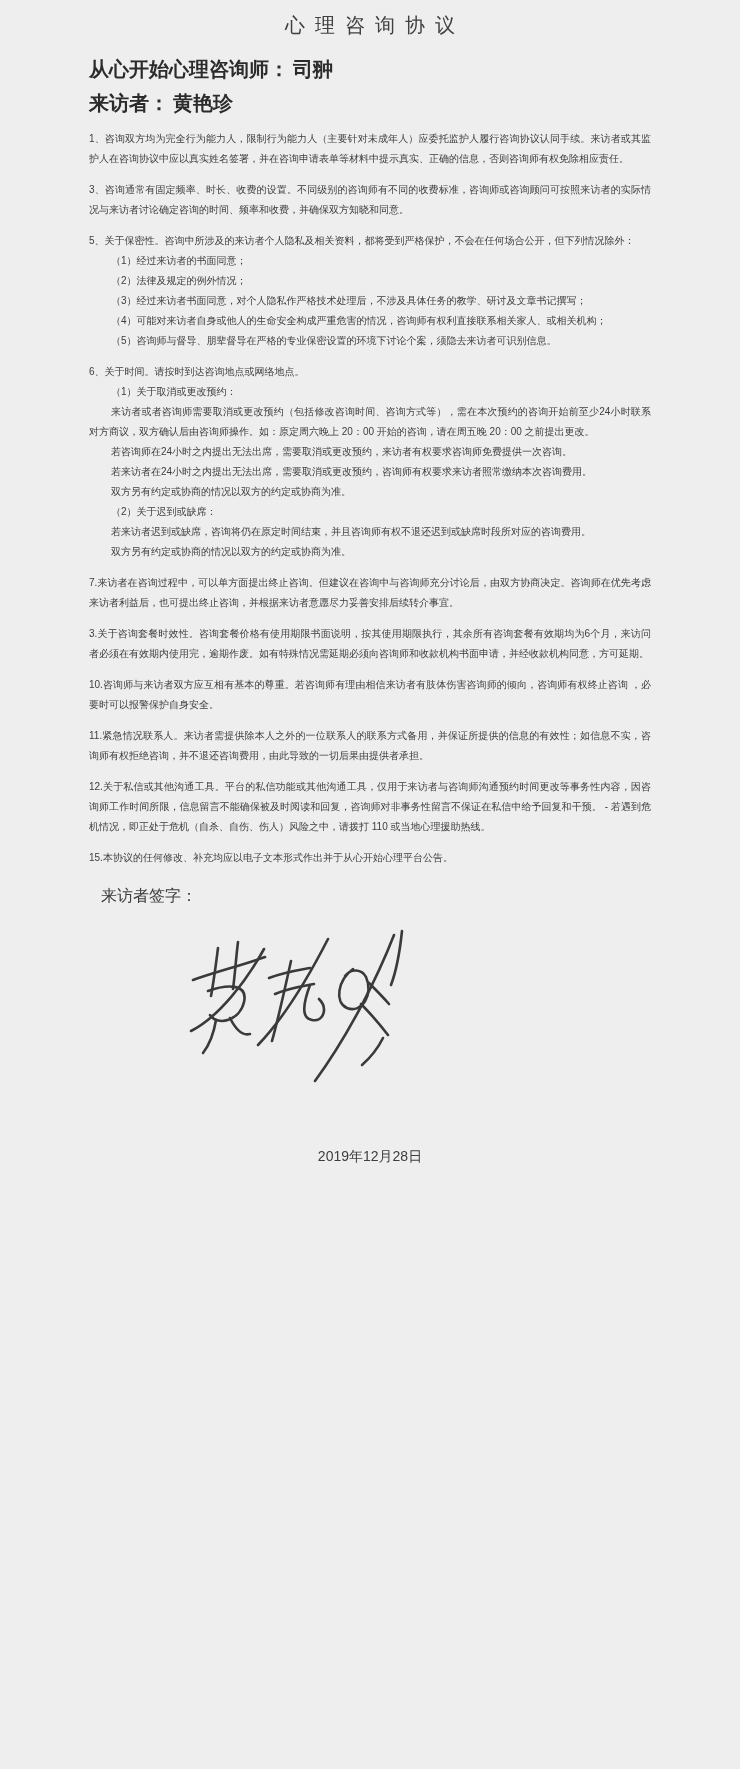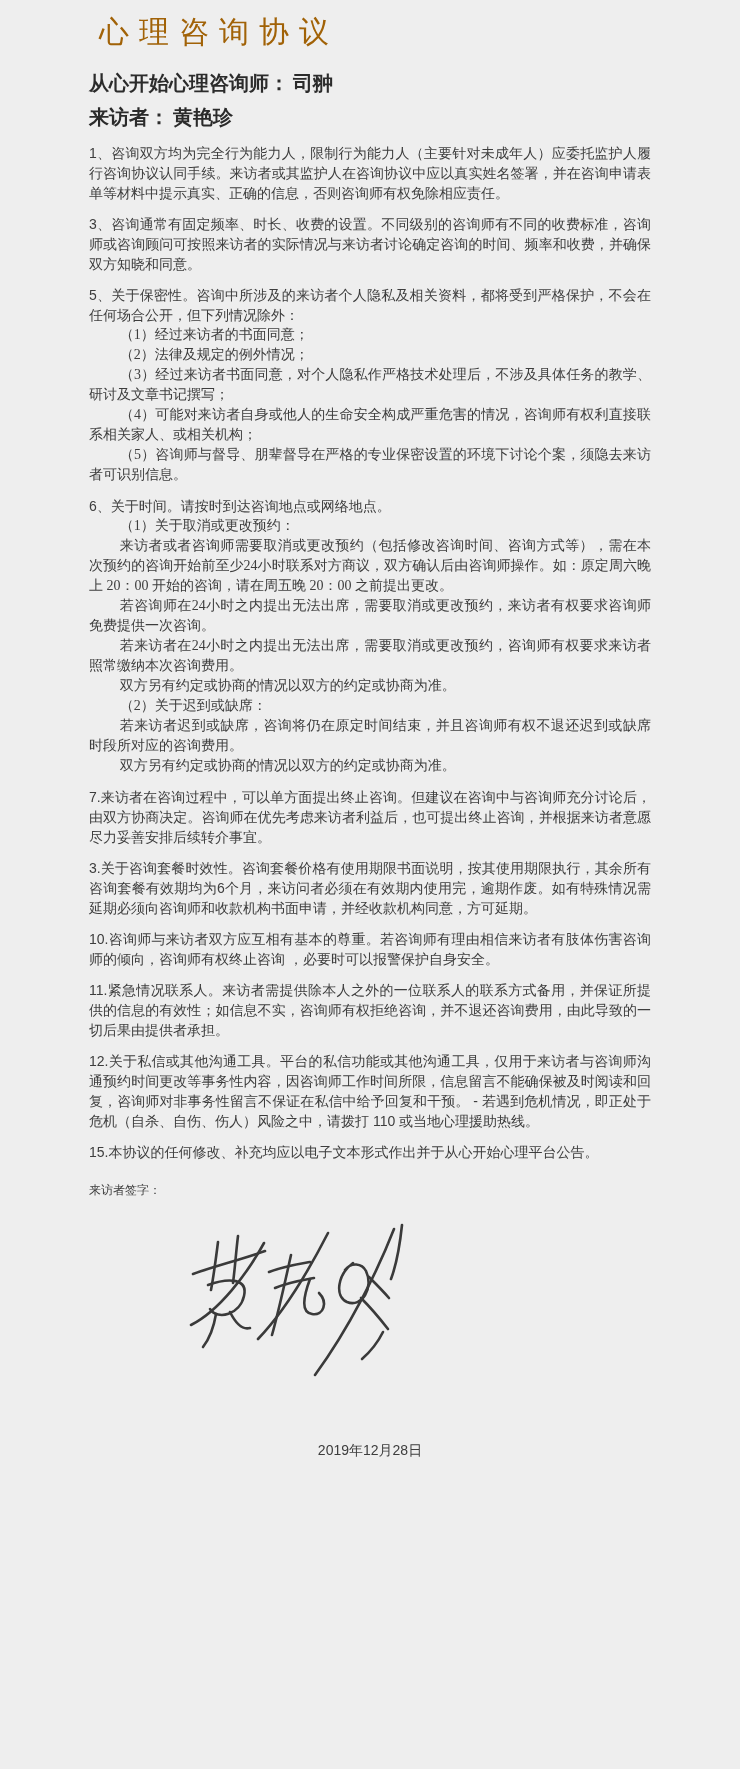--- a/index.html
+++ b/index.html
@@ -12,59 +12,59 @@
     min-height: 1769px;
     font-family: "Liberation Sans", "DejaVu Sans", sans-serif;
     color: #3d3d3d;
     -webkit-font-smoothing: antialiased;
   }
   .page {
     padding: 12px 89px 28px 89px;
     box-sizing: border-box;
   }
   .doc-title {
-    font-size: 30px;
+    text-align: center;
+    font-size: 20px;
     font-weight: 400;
-    color: #a16207;
+    color: #404040;
     letter-spacing: 10px;
     margin: 0 0 20px 0;
     padding-left: 10px; 
   }
   .party-line {
     font-size: 20px;
     font-weight: 700;
     color: #2b2b2b;
     margin: 0 0 14px 0;
     line-height: 20px;
   }
   .party-line .party-name { margin-left: 4px; }
   .clauses { margin-top: 16px; }
   .clause {
     margin: 0 0 11px 0;
   }
   .clause p {
     margin: 0;
-    font-size: 14px;
+    font-size: 10px;
     line-height: 20px;
     text-align: justify;
     color: #3d3d3d;
   }
   .clause p.sub {
     text-indent: 2.2em;
-    font-family: Liberation Serif, serif;
   }
   .inline-bold { font-weight: 700; color: #2b2b2b; }
   .signature-section {
     margin-top: 18px;
   }
   .signature-label {
-    font-size: 12px;
+    font-size: 16px;
     line-height: 20px;
     color: #3d3d3d;
-    margin: 0;
+    margin: 12px;
   }
   .signature-canvas {
     margin: 22px 0 0 96px;
     width: 235px;
     height: 168px;
   }
   .signature-canvas svg { display: block; }
   .doc-date {
     text-align: center;
     font-size: 14px;

